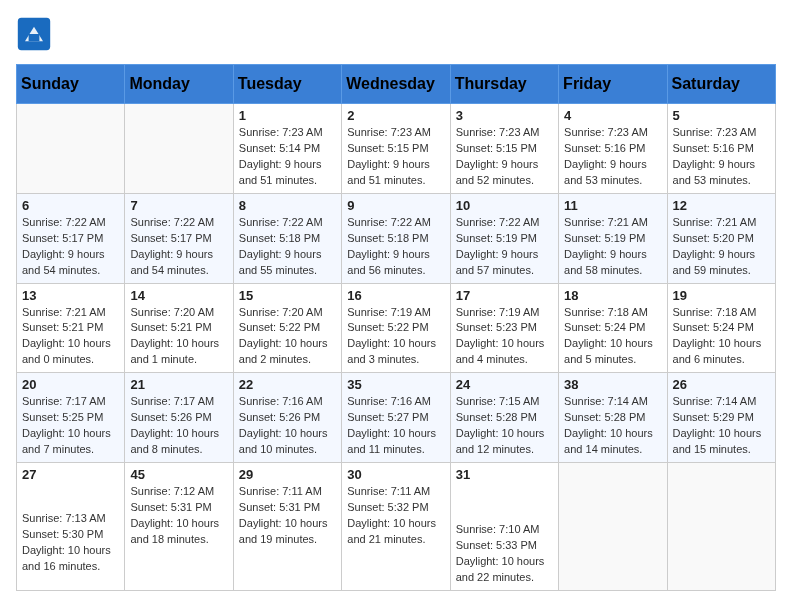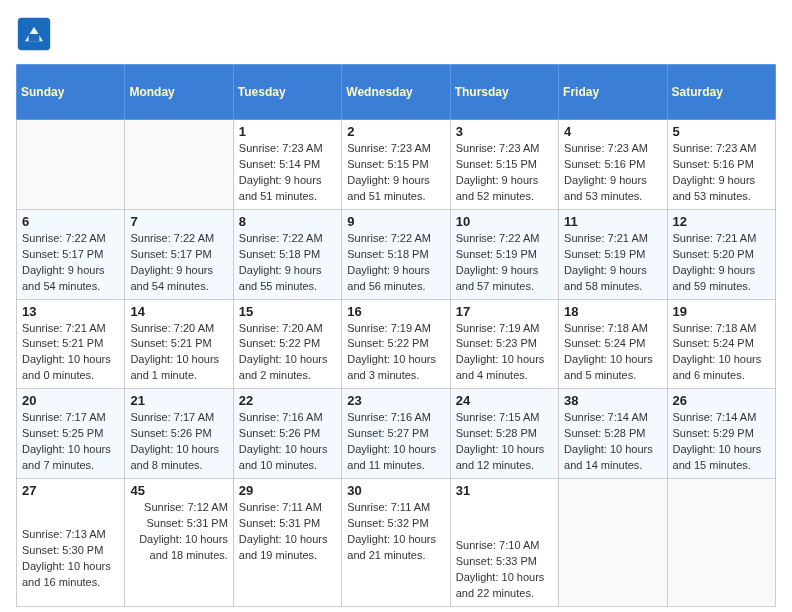--- a/index.html
+++ b/index.html
@@ -47,24 +47,24 @@
       color: #333;
       font-weight: 500;
     }
     .calendar {
       width: 100%;
       border-collapse: collapse;
       font-size: 11px;
     }
     .calendar th {
       background: #3a7fd5;
-      color: #fef9c3;
-      padding: 20px 4px;
+      color: #000000;
+      padding: 10px 4px;
       text-align: left;
-      font-size: 12px;
+      font-size: 16px;
       border: 1px solid #5a9ae5;
     }
     .calendar td {
       border: 1px solid #ccc;
       vertical-align: top;
       padding: 4px 5px;
       width: 108px;
       height: 80px;
       background: #fff;
     }
@@ -255,21 +255,21 @@
 Sunset: 5:26 PM
 Daylight: 10 hours and 8 minutes.</div>
         </td>
         <td>
           <div class="day-number">22</div>
           <div class="day-info" style="white-space: pre-line;">Sunrise: 7:16 AM
 Sunset: 5:26 PM
 Daylight: 10 hours and 10 minutes.</div>
         </td>
         <td>
-          <div class="day-number">23</div>
+          <div class="day-number">35</div>
           <div class="day-info" style="white-space: pre-line;">Sunrise: 7:16 AM
 Sunset: 5:27 PM
 Daylight: 10 hours and 11 minutes.</div>
         </td>
         <td>
           <div class="day-number">24</div>
           <div class="day-info" style="white-space: pre-line;">Sunrise: 7:15 AM
 Sunset: 5:28 PM
 Daylight: 10 hours and 12 minutes.</div>
         </td>
@@ -288,21 +288,21 @@
       </tr>
       <tr>
         <td>
           <div class="day-number">27</div>
           <div class="day-info" style="white-space: pre-line; margin-top: 29px;">Sunrise: 7:13 AM
 Sunset: 5:30 PM
 Daylight: 10 hours and 16 minutes.</div>
         </td>
         <td>
           <div class="day-number">45</div>
-          <div class="day-info" style="white-space: pre-line; text-align: right;">Sunrise: 7:12 AM
+          <div class="day-info" style="white-space: pre-line;">Sunrise: 7:12 AM
 Sunset: 5:31 PM
 Daylight: 10 hours and 18 minutes.</div>
         </td>
         <td>
           <div class="day-number">29</div>
           <div class="day-info" style="white-space: pre-line;">Sunrise: 7:11 AM
 Sunset: 5:31 PM
 Daylight: 10 hours and 19 minutes.</div>
         </td>
         <td>

